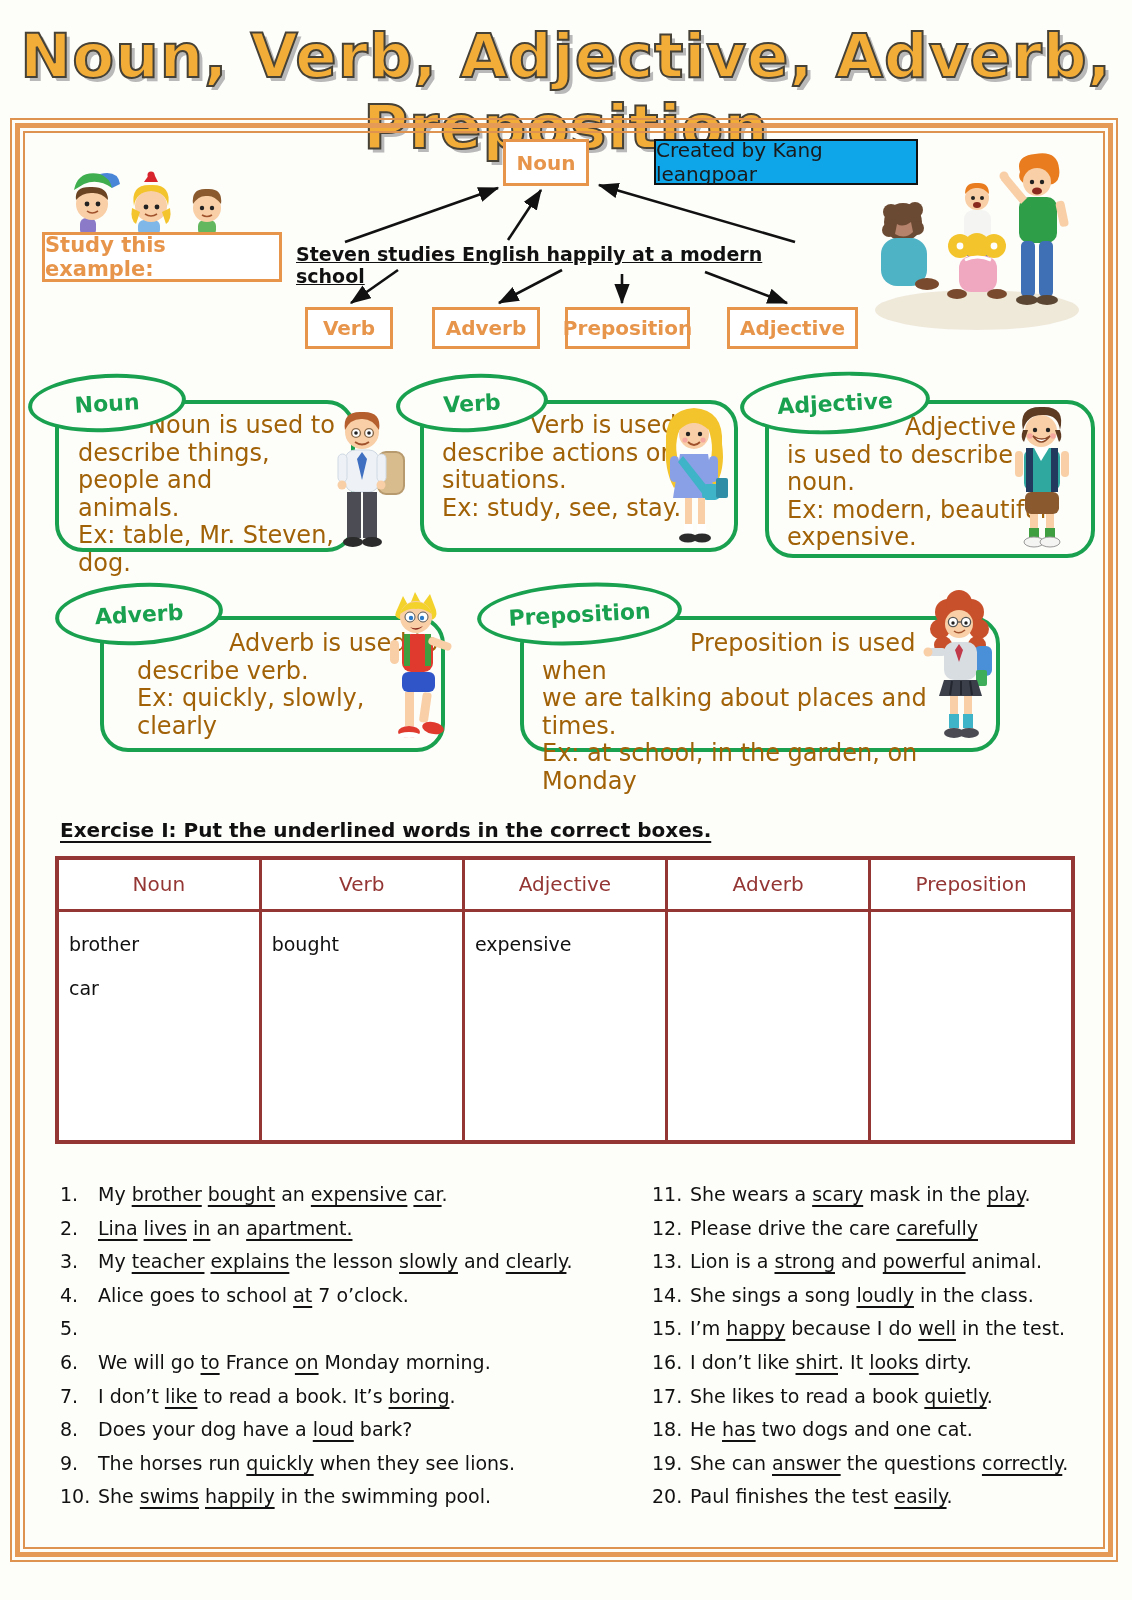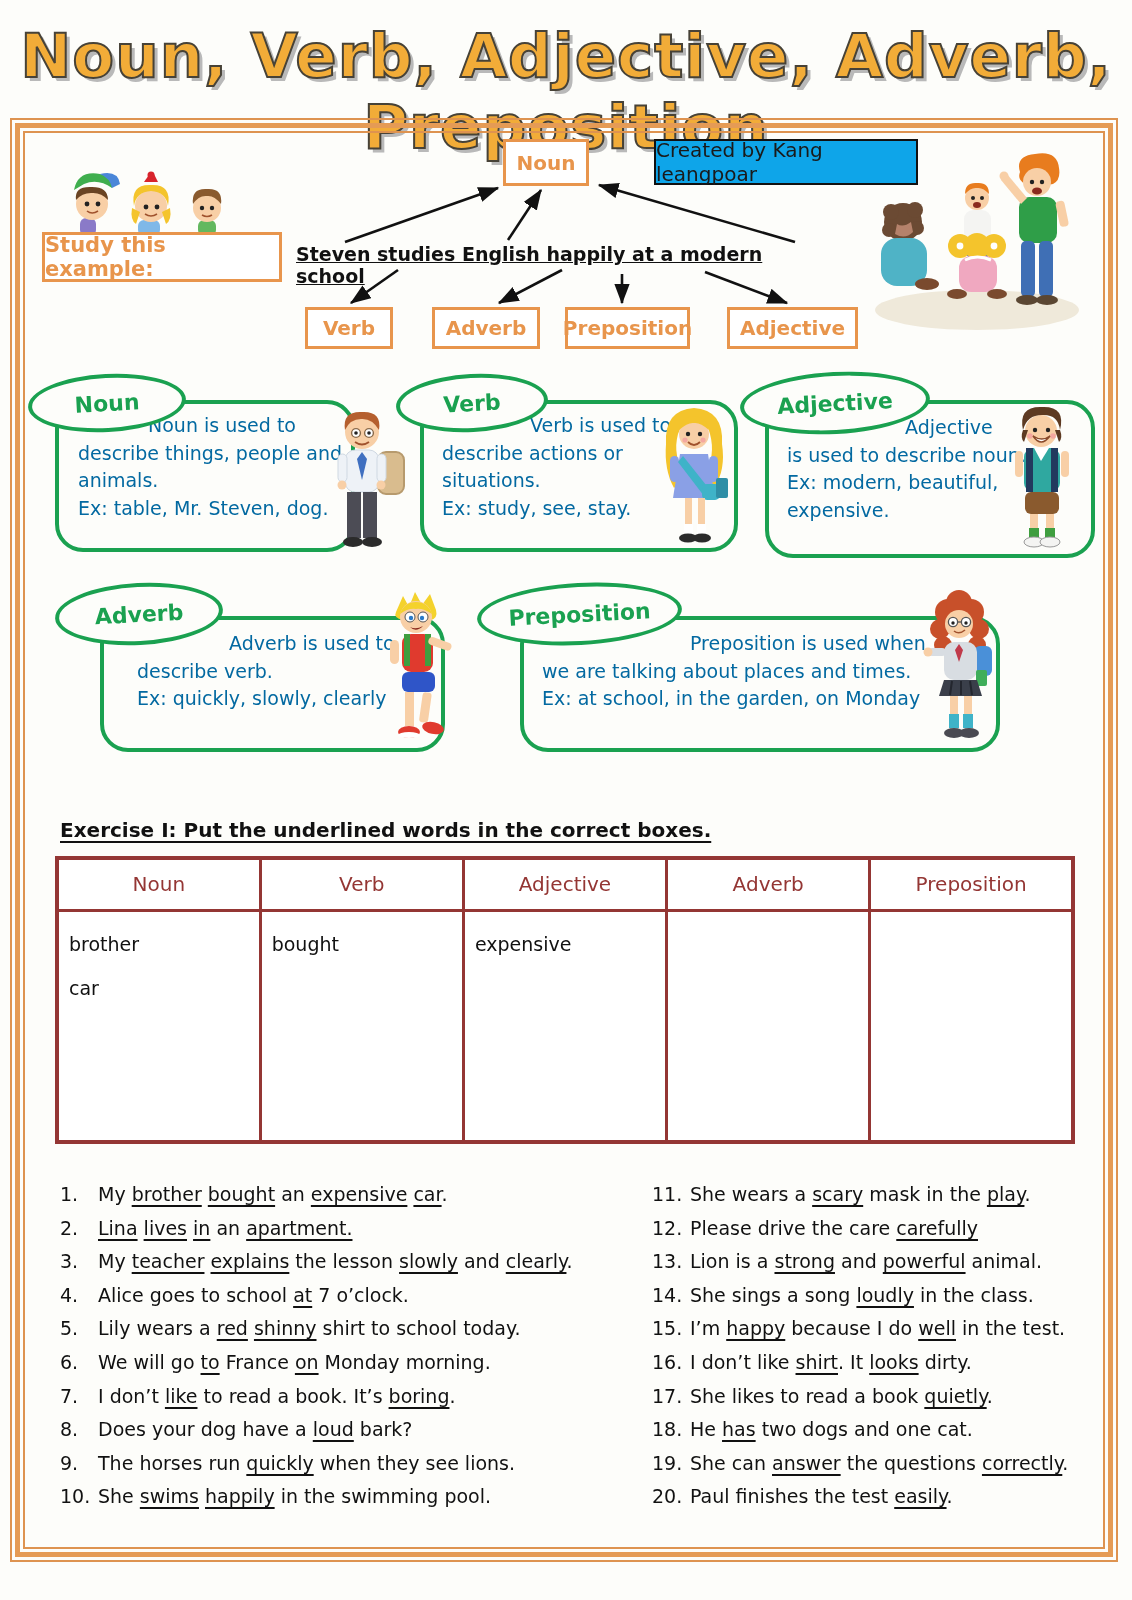--- a/index.html
+++ b/index.html
@@ -39,21 +39,21 @@
   .sentence { position:absolute; left:296px; top:243px; width:520px;
     font-size:19px; font-weight:700; color:#111;text-decoration:underline; }
 
   .arrows { position:absolute; left:0; top:130px; width:1132px; height:235px; pointer-events:none; }
 
   
   .def-rect { position:absolute; border:4px solid #1AA150; border-radius:28px; background:transparent; }
   .def-label { position:absolute; border:4px solid #1AA150; border-radius:50%; background:#fdfdfa;
     display:flex; align-items:center; justify-content:center;
     color:#1AA150; font-weight:700; font-size:22px; z-index:3; transform:rotate(-3deg); }
-  .def-text { position:absolute; color:#0369a1; font-size:19px; line-height:27.5px;
+  .def-text { position:absolute; color:#a16207; font-size:24px; line-height:27.5px;
     white-space:pre-line; z-index:2; font-weight:500; }
   .kid { position:absolute; z-index:3; }
 
   
   .ex-heading { position:absolute; left:60px; top:818px; font-size:20px; font-weight:700; color:#111;
     text-decoration:underline; text-underline-offset:4px; }
 
   table.ex-table { position:absolute; left:55px; top:856px; width:1020px;
     border-collapse:collapse; table-layout:fixed; background:#fff; }
   table.ex-table th { border:3px solid #943634; height:52px; color:#943634;
@@ -378,21 +378,20 @@
       <div class="item">
         <span class="num">3.</span>
         <span class="txt">My <u>teacher</u> <u>explains</u> the lesson <u>slowly</u> and <u>clearly</u>.</span>
       </div>
       <div class="item">
         <span class="num">4.</span>
         <span class="txt">Alice goes to school <u>at</u> 7 o’clock.</span>
       </div>
       <div class="item">
         <span class="num">5.</span>
-        <span class="txt">Lily wears a <u>red</u> <u>shinny</u> shirt to school today.</span>
       </div>
       <div class="item">
         <span class="num">6.</span>
         <span class="txt">We will go <u>to</u> France <u>on</u> Monday morning.</span>
       </div>
       <div class="item">
         <span class="num">7.</span>
         <span class="txt">I don’t <u>like</u> to read a book. It’s <u>boring</u>.</span>
       </div>
       <div class="item">

